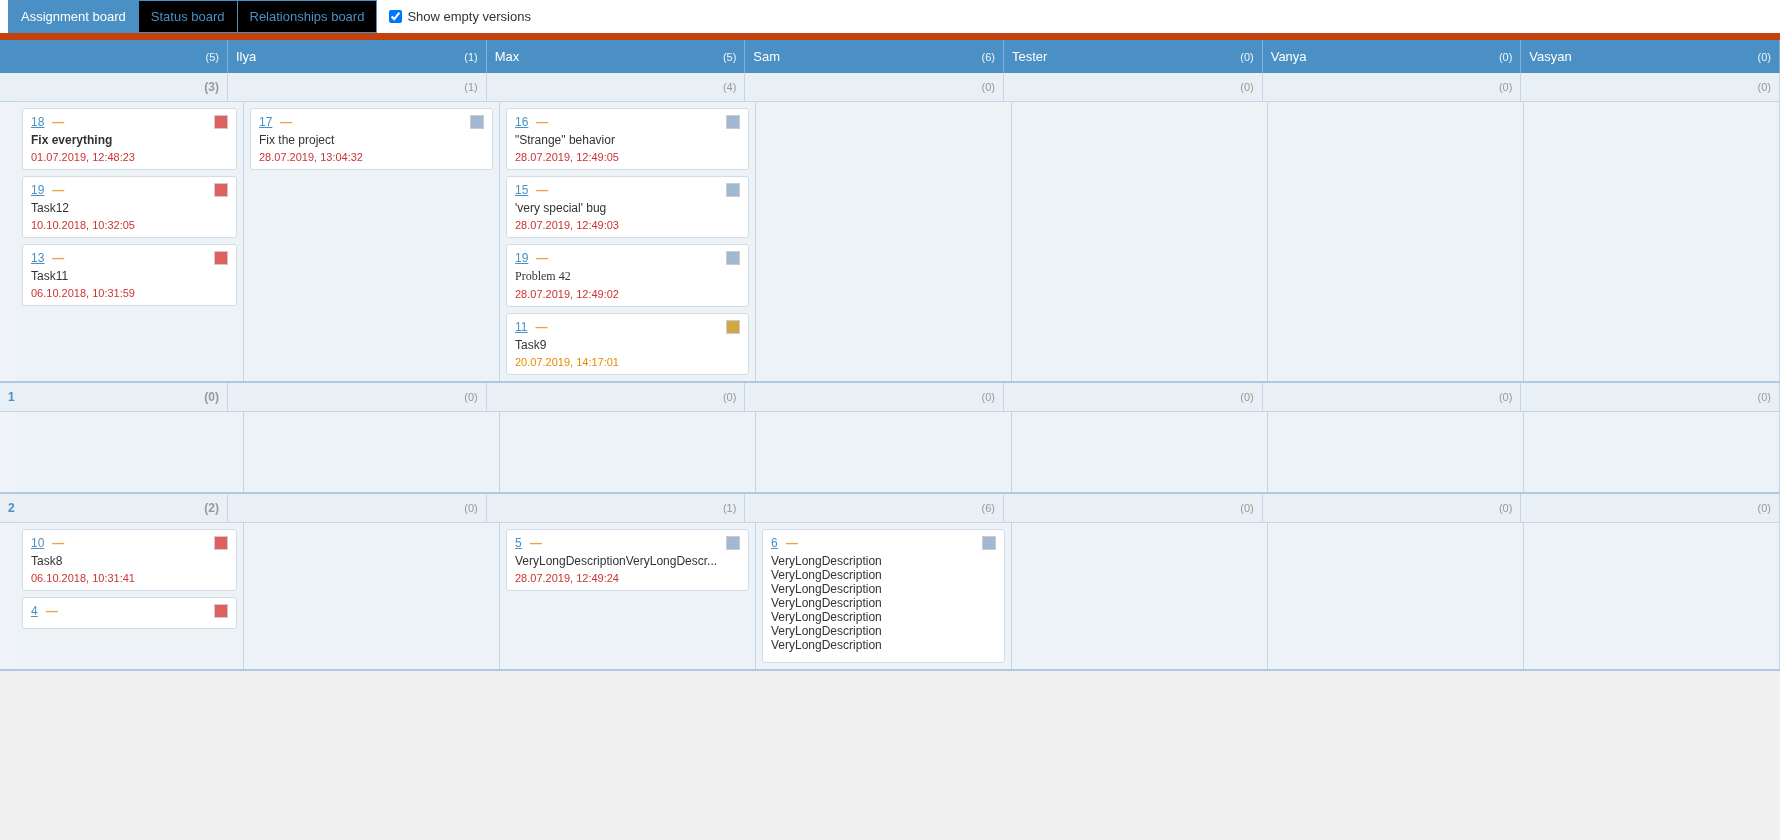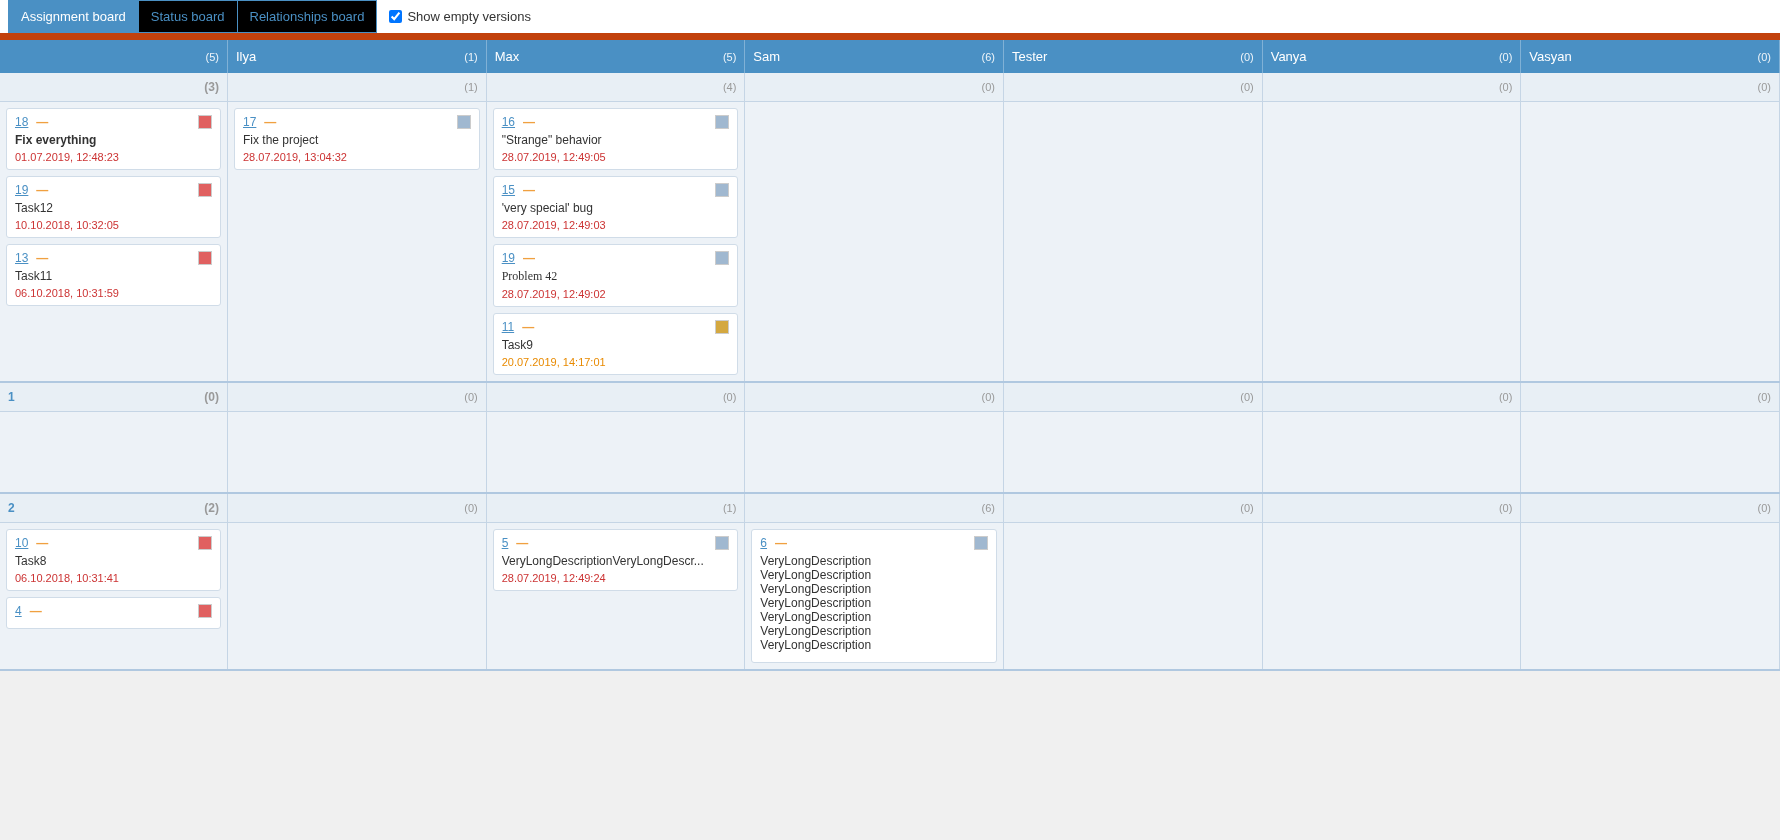--- a/index.html
+++ b/index.html
@@ -124,20 +124,21 @@
       padding: 6px;
       border-right: 1px solid #c5d5e5;
       min-height: 80px;
       display: flex;
       flex-direction: column;
       gap: 6px;
       background: #edf2f7;
     }
     .cards-cell:first-child {
       flex: 0 0 228px;
+      margin-left: 16px;
     }
 
     
     .card {
       background: #fff;
       border: 1px solid #d0dce8;
       border-radius: 3px;
       padding: 6px 8px;
     }
     .card-top {

